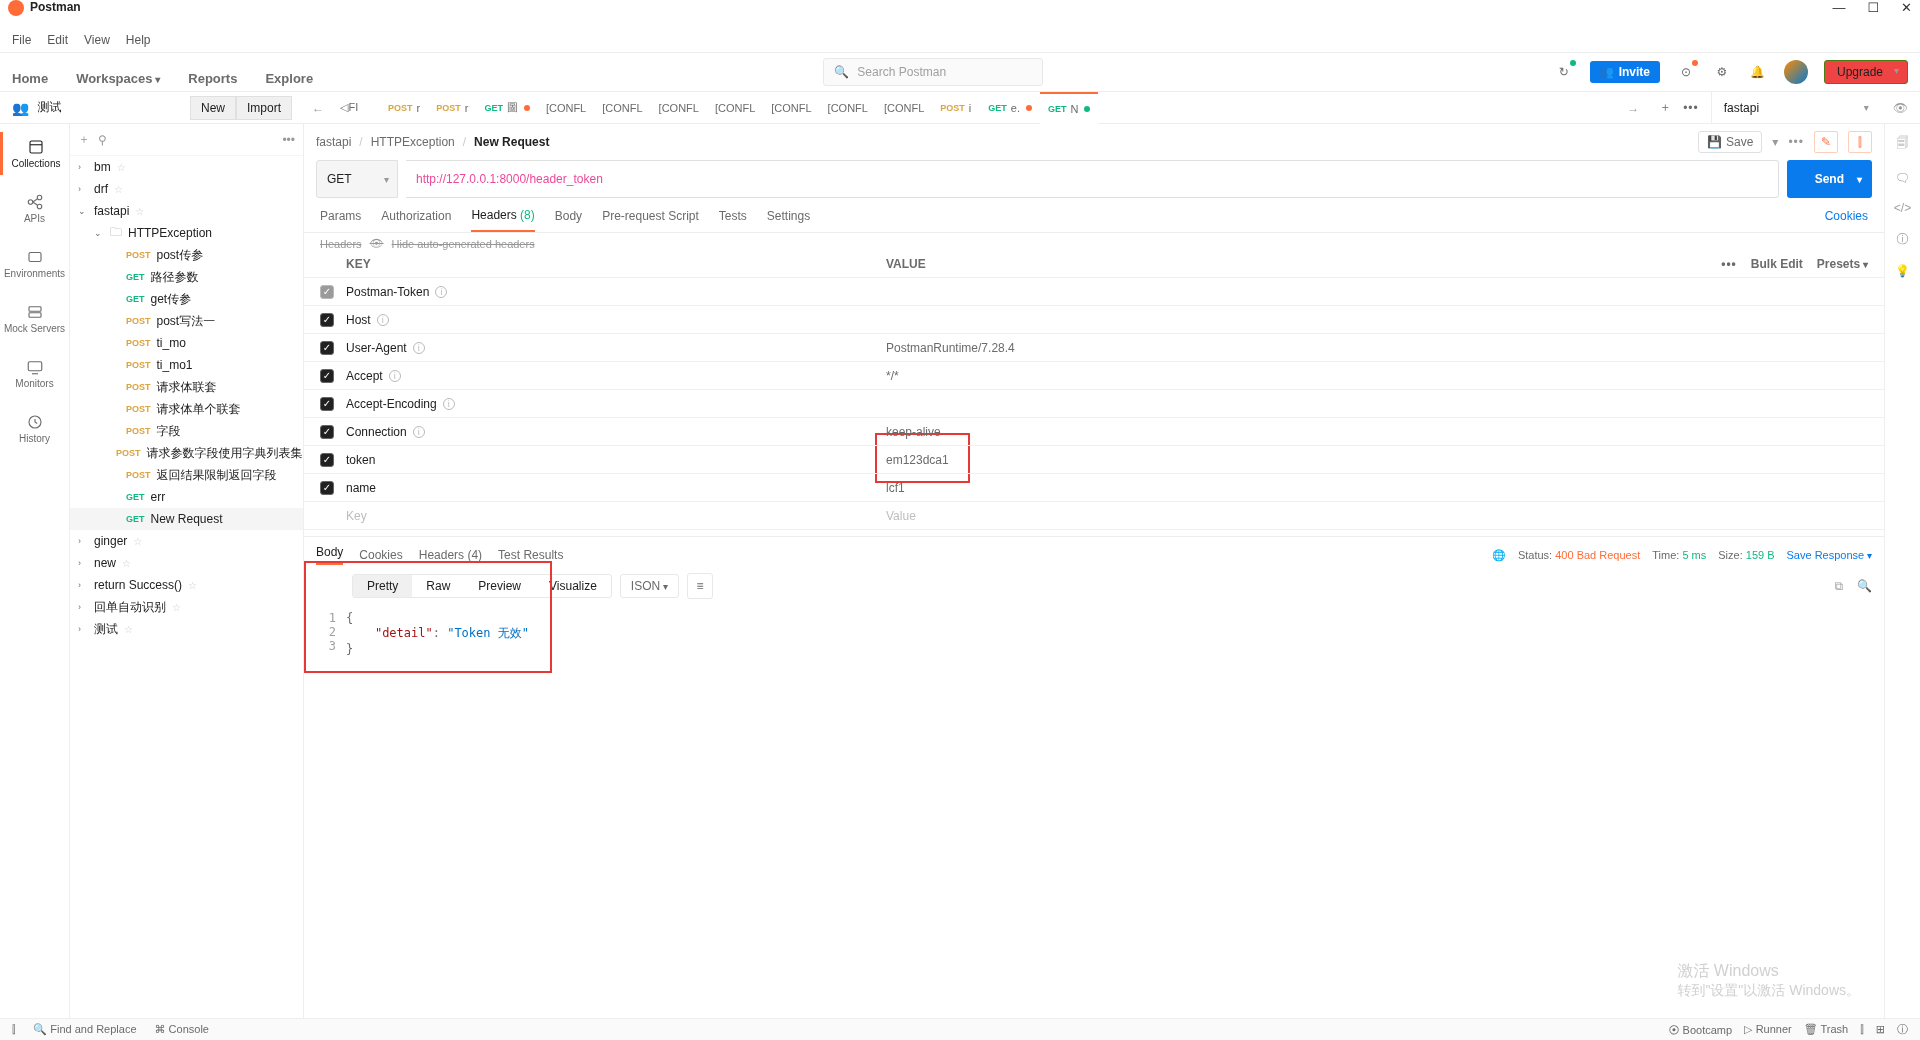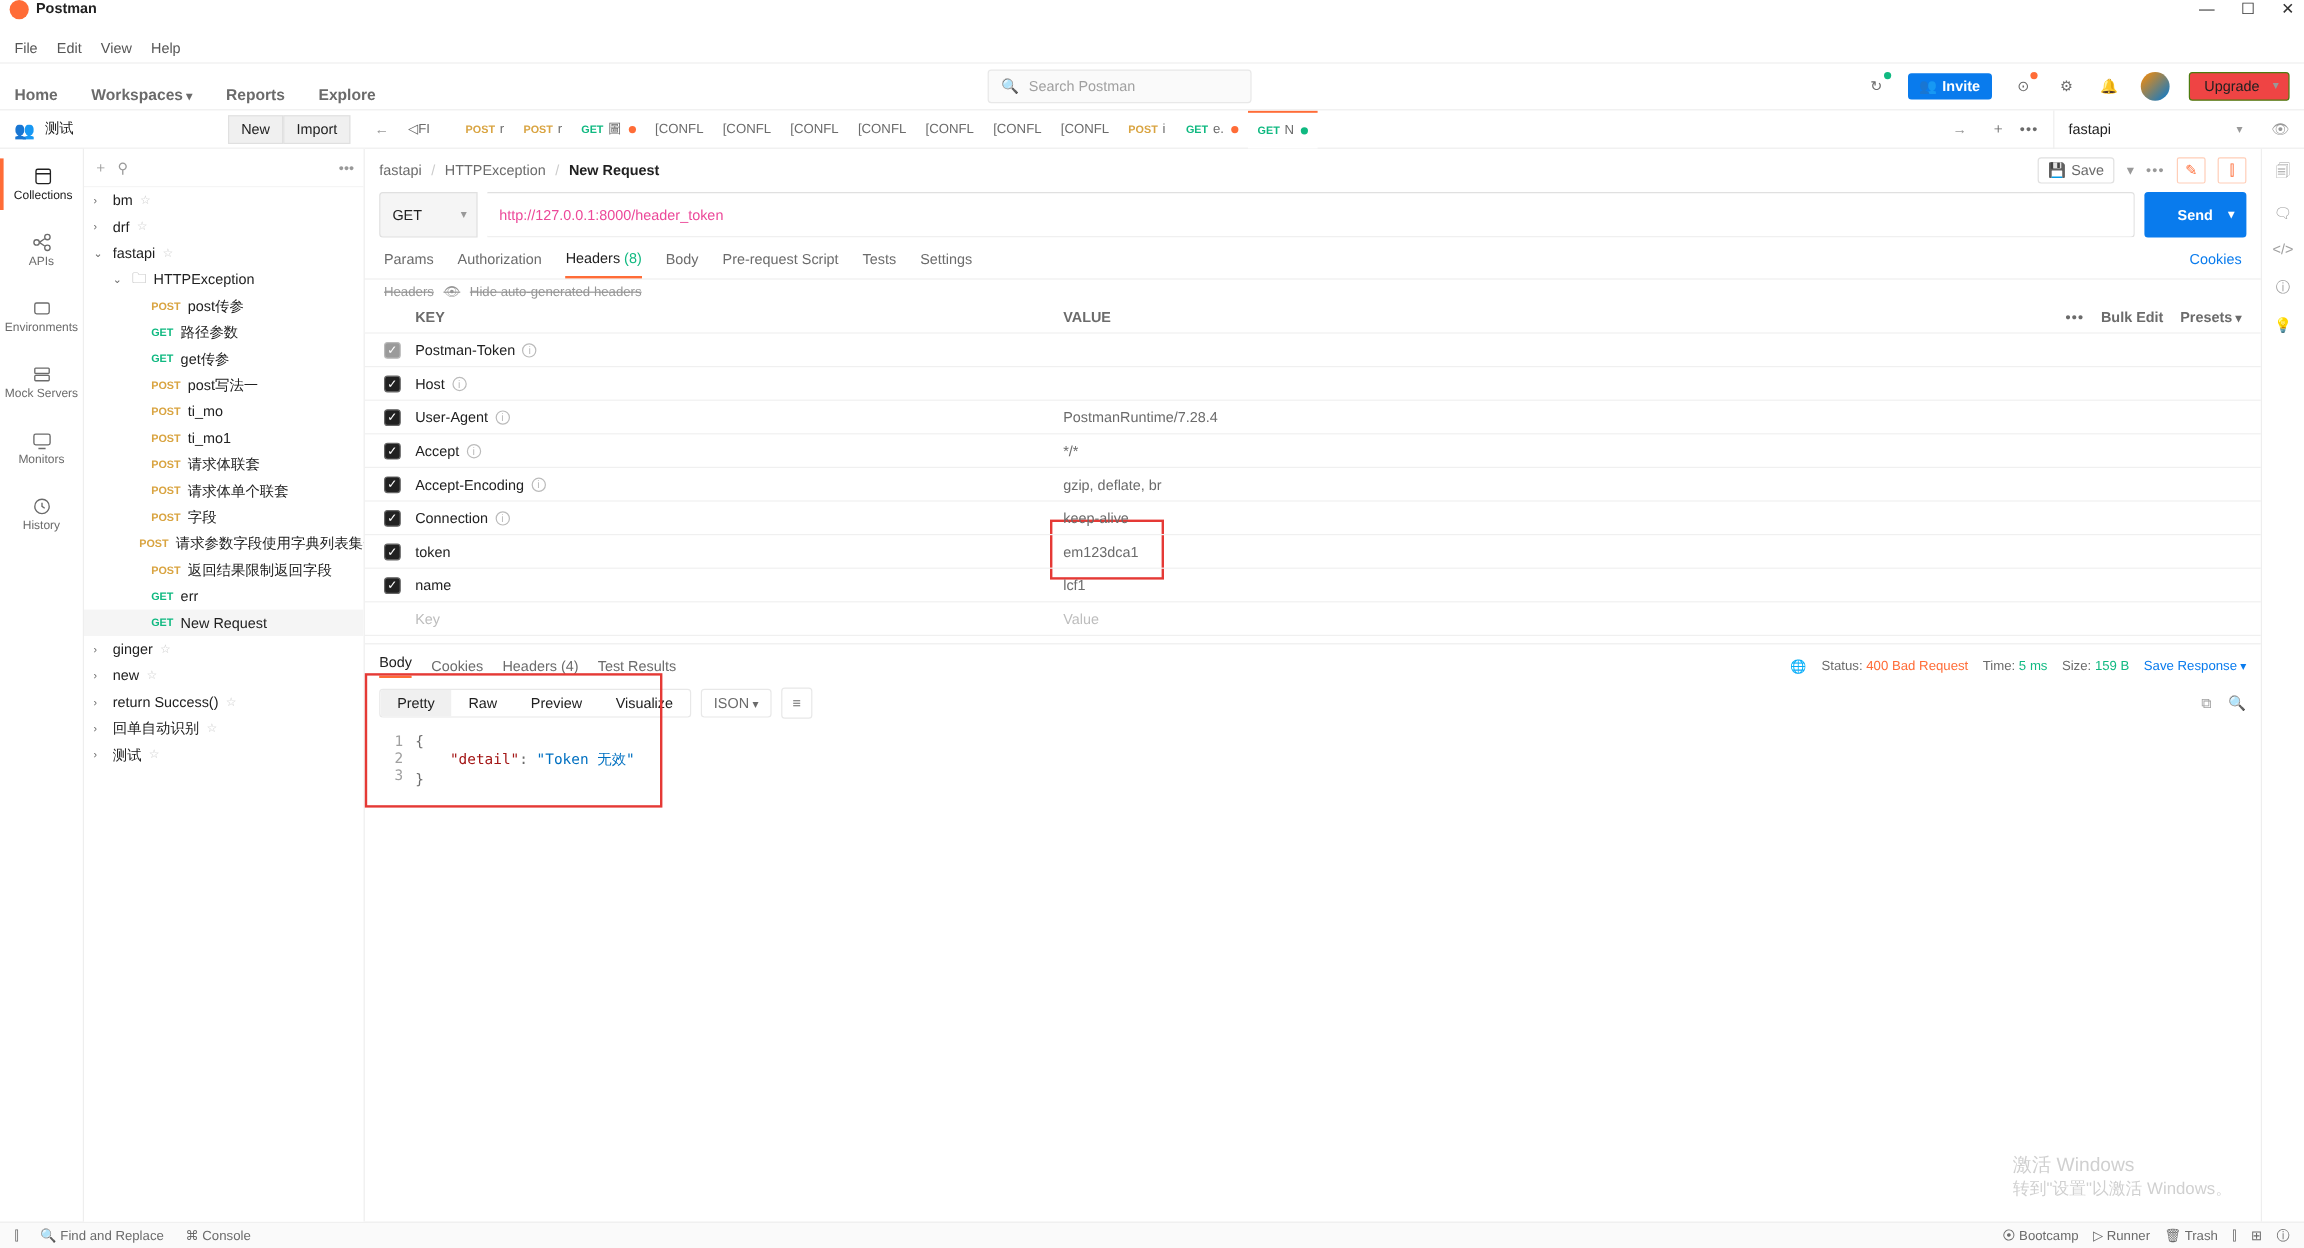--- a/index.html
+++ b/index.html
@@ -99,21 +99,21 @@
 
 .resp { border-top: 1px solid #eee; display: flex; flex-direction: column; margin-top: 6px; position: relative; }
 .resp-sub { display: flex; align-items: center; gap: 16px; padding: 8px 12px 0; color: #6b6b6b; font-size: 12px; }
 .resp-sub span { cursor: pointer; }
 .resp-sub .active { color: #212121; border-bottom: 2px solid #ff6c37; padding-bottom: 4px; }
 .resp-status { margin-left: auto; display: flex; align-items: center; gap: 12px; font-size: 11px; }
 .resp-status .green { color: #10b981; }
 .resp-status .orange { color: #ff6c37; }
 .resp-status .savelink { color: #097bed; cursor: pointer; }
 .resp-status .savelink::after { content: " ▾"; font-size: 10px; }
-.resp-tools { display: flex; align-items: center; gap: 0; padding: 8px 12px; }
+.resp-tools { display: flex; align-items: center; gap: 0; padding: 8px 12px; margin-left: 36px; }
 .pills { display: flex; border: 1px solid #e8e8e8; border-radius: 3px; overflow: hidden; }
 .pills span { padding: 4px 14px; cursor: pointer; }
 .pills span.active { background: #f0f0f0; }
 .json-sel { padding: 4px 10px; border: 1px solid #e8e8e8; border-radius: 3px; margin-left: 8px; color: #6b6b6b; }
 .json-sel::after { content: " ▾"; font-size: 10px; }
 .wrap-ico { width: 26px; height: 26px; border: 1px solid #e8e8e8; border-radius: 3px; margin-left: 8px; display: flex; align-items: center; justify-content: center; color: #6b6b6b; }
 .code { font-family: Consolas, monospace; padding: 4px 12px 20px; display: flex; }
 .gutter { width: 30px; text-align: right; color: #a0a0a0; padding-right: 10px; }
 .lines { color: #6b6b6b; }
 .lines .key { color: #a31515; }
@@ -499,21 +499,20 @@
             <span class="info-ico">i</span>
           </div>
     <div class="valcol">*/*</div>
         </div>
         <div class="hdr-row">
           <span class="cb on ">✓</span>
     <div class="keycol">
             <span>Accept-Encoding</span>
             <span class="info-ico">i</span>
           </div>
-    <div class="valcol">gzip, deflate, br</div>
         </div>
         <div class="hdr-row">
           <span class="cb on ">✓</span>
     <div class="keycol">
             <span>Connection</span>
             <span class="info-ico">i</span>
           </div>
     <div class="valcol">keep-alive</div>
         </div>
         <div class="hdr-row">

